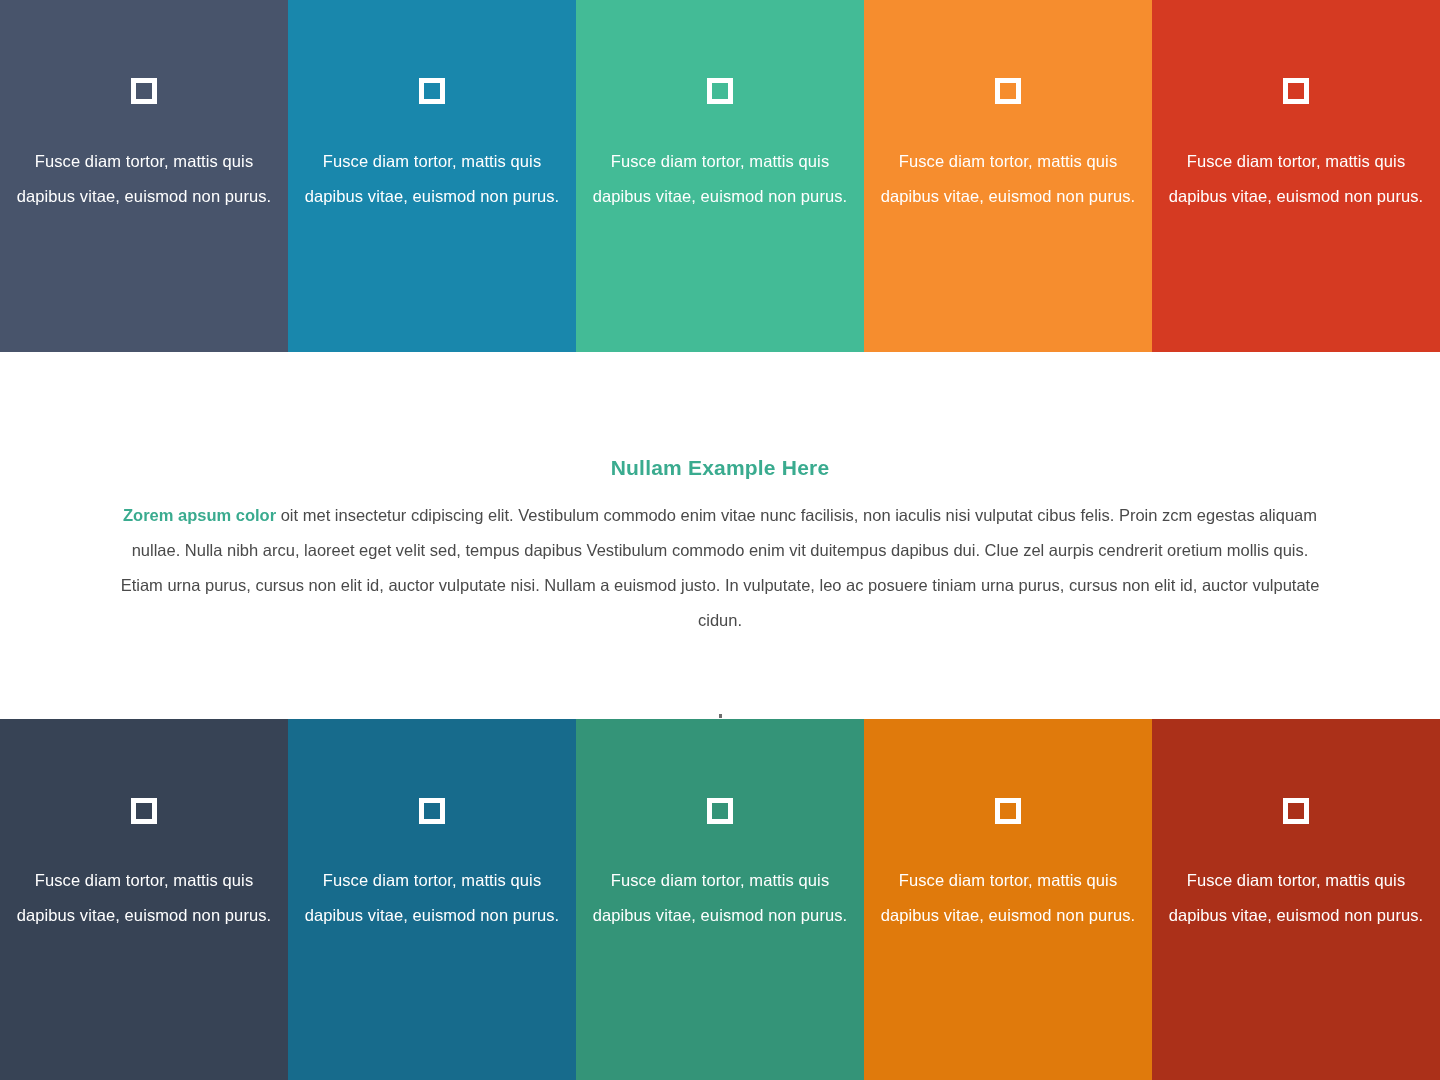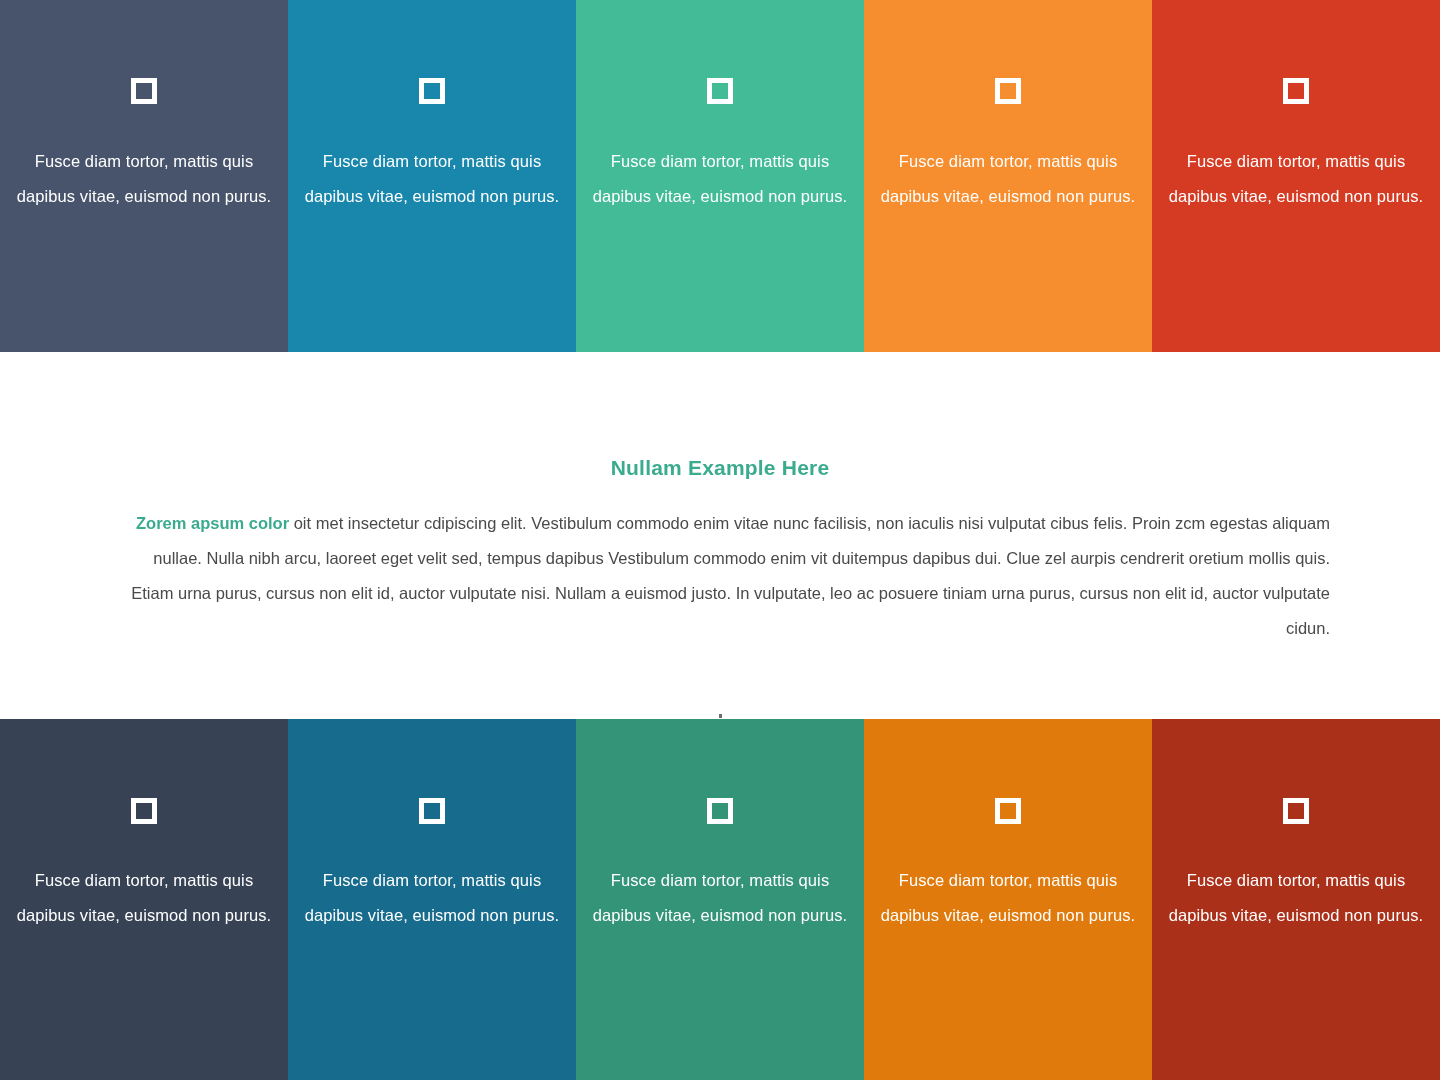--- a/index.html
+++ b/index.html
@@ -84,24 +84,24 @@
     left: 0;
     width: 1440px;
     text-align: center;
     font-size: 21px;
     font-weight: bold;
     color: #3aab8f;
     letter-spacing: 0.2px;
   }
   .mid-body {
     position: absolute;
-    top: 154px;
+    top: 146px;
     left: 110px;
     width: 1220px;
-    text-align: right;
+    text-align: center;
     font-size: 16.5px;
     line-height: 35px;
     color: #4a4a4a;
   }
   .mid-body .accent {
     color: #3aab8f;
     font-weight: bold;
   }
   .mid-dot {
     position: absolute;

